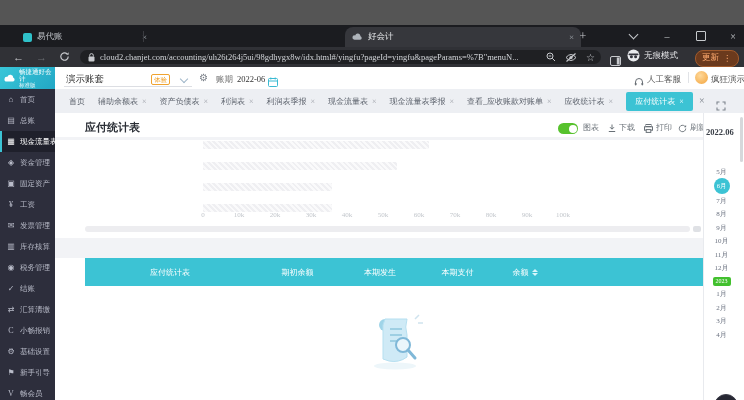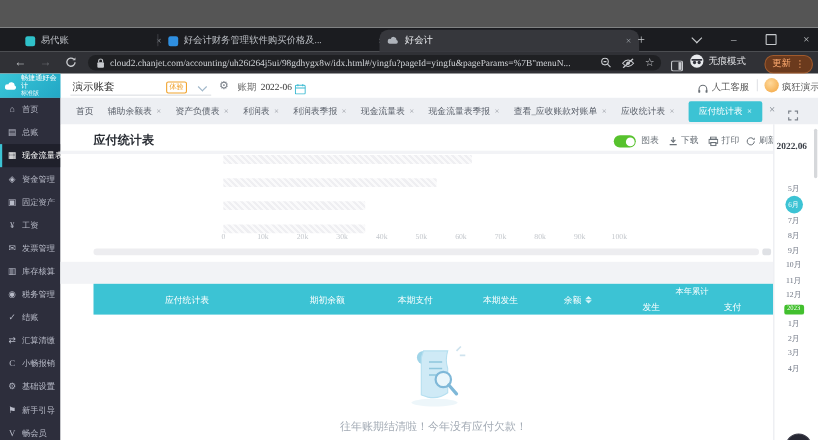--- a/index.html
+++ b/index.html
@@ -97,25 +97,20 @@
 
 <div id="screen">
 
   <div id="tabstrip" class="abs">
     <div class="btab" style="left:16px;width:124px;">
       <span class="fav" style="background:#2fc1c9;"></span>
       <span>易代账</span>
       <span class="x">×</span>
     </div>
     <div class="tabsep" style="left:143px;"></div>
-    <div class="btab" style="left:146px;width:196px;">
-      <span class="fav" style="background:#2f8fe0;"></span>
-      <span style="max-width:150px;overflow:hidden;">好会计财务管理软件购买价格及...</span>
-      <span class="x">×</span>
-    </div>
     <div class="btab active" style="left:345px;width:222px;">
       <svg width="11" height="8" viewBox="0 0 16 10">
           <path d="M4 9a3.2 3.2 0 1 1 .6-6.3A4 4 0 0 1 12.4 4 2.6 2.6 0 0 1 12 9z" fill="#aeb3ba"></path>
         </svg>
       <span>好会计</span>
       <span class="x">×</span>
     </div>
     <div class="winbtn" style="left:572px;width:22px;font-size:12px;">
         <span>+</span>
       </div>
@@ -374,50 +369,42 @@
   <span class="tick" style="left:491px;">80k</span>
   <span class="tick" style="left:527px;">90k</span>
   <span class="tick" style="left:563px;">100k</span>
   <div id="hsb" class="abs"></div>
   <div id="hsb2" class="abs"></div>
   <div class="abs gap" style="left:55px;top:213px;width:648px;height:20px;"></div>
 
   <div id="thead" class="abs">
     <div class="th" style="width:170px;">应付统计表</div>
     <div class="th" style="width:85px;">期初余额</div>
+    <div class="th" style="width:80px;">本期发生</div>
     <div class="th" style="width:75px;">本期支付</div>
-    <div class="th" style="width:80px;">本期发生</div>
     <div class="th" style="width:60px;">
       <span>余额</span>
       <span class="sort">
           <i class="up"></i>
           <i class="dn"></i>
         </span>
-    </div>
-    <div class="thg" style="width:148px;">
-      <span class="top">本年累计</span>
-      <span class="bot">
-        <span>发生</span>
-        <span>支付</span>
-      </span>
     </div>
   </div>
 
   <div class="abs" style="left:360px;top:286px;">
     <svg width="70" height="62" viewBox="0 0 70 62">
       <ellipse cx="35" cy="55" rx="21" ry="3.5" fill="#edf6fa"></ellipse>
       <circle cx="25" cy="14" r="6" fill="#9fd4e8"></circle>
       <path d="M25 8h22q-2.5 8 0 16v22q-8 6-18 4l-6-2V14z" fill="#cfeaf6" stroke="#b5dff0"></path>
       <path d="M30 18h12M30 24h12M30 30h8" stroke="#8fc6dd" stroke-width="1.4"></path>
       <circle cx="43" cy="34" r="7" fill="#eaf6fb" stroke="#7fb8d8" stroke-width="2"></circle>
       <line x1="48" y1="39" x2="55" y2="47" stroke="#7fb8d8" stroke-width="3" stroke-linecap="round"></line>
       <path d="M55 8l4-4M58 12h5" stroke="#cfe3ee" stroke-width="1.5"></path>
     </svg>
   </div>
-  <div id="emptymsg" class="abs">往年账期结清啦！今年没有应付欠款！</div>
 
   <div id="rail" class="abs"></div>
   <span id="railperiod" class="abs">2022.06</span>
   <div id="months" class="abs">
     <span class="mo">5月</span>
     <span class="mo cur">6月</span>
     <span class="mo">7月</span>
     <span class="mo">8月</span>
     <span class="mo">9月</span>
     <span class="mo">10月</span>

